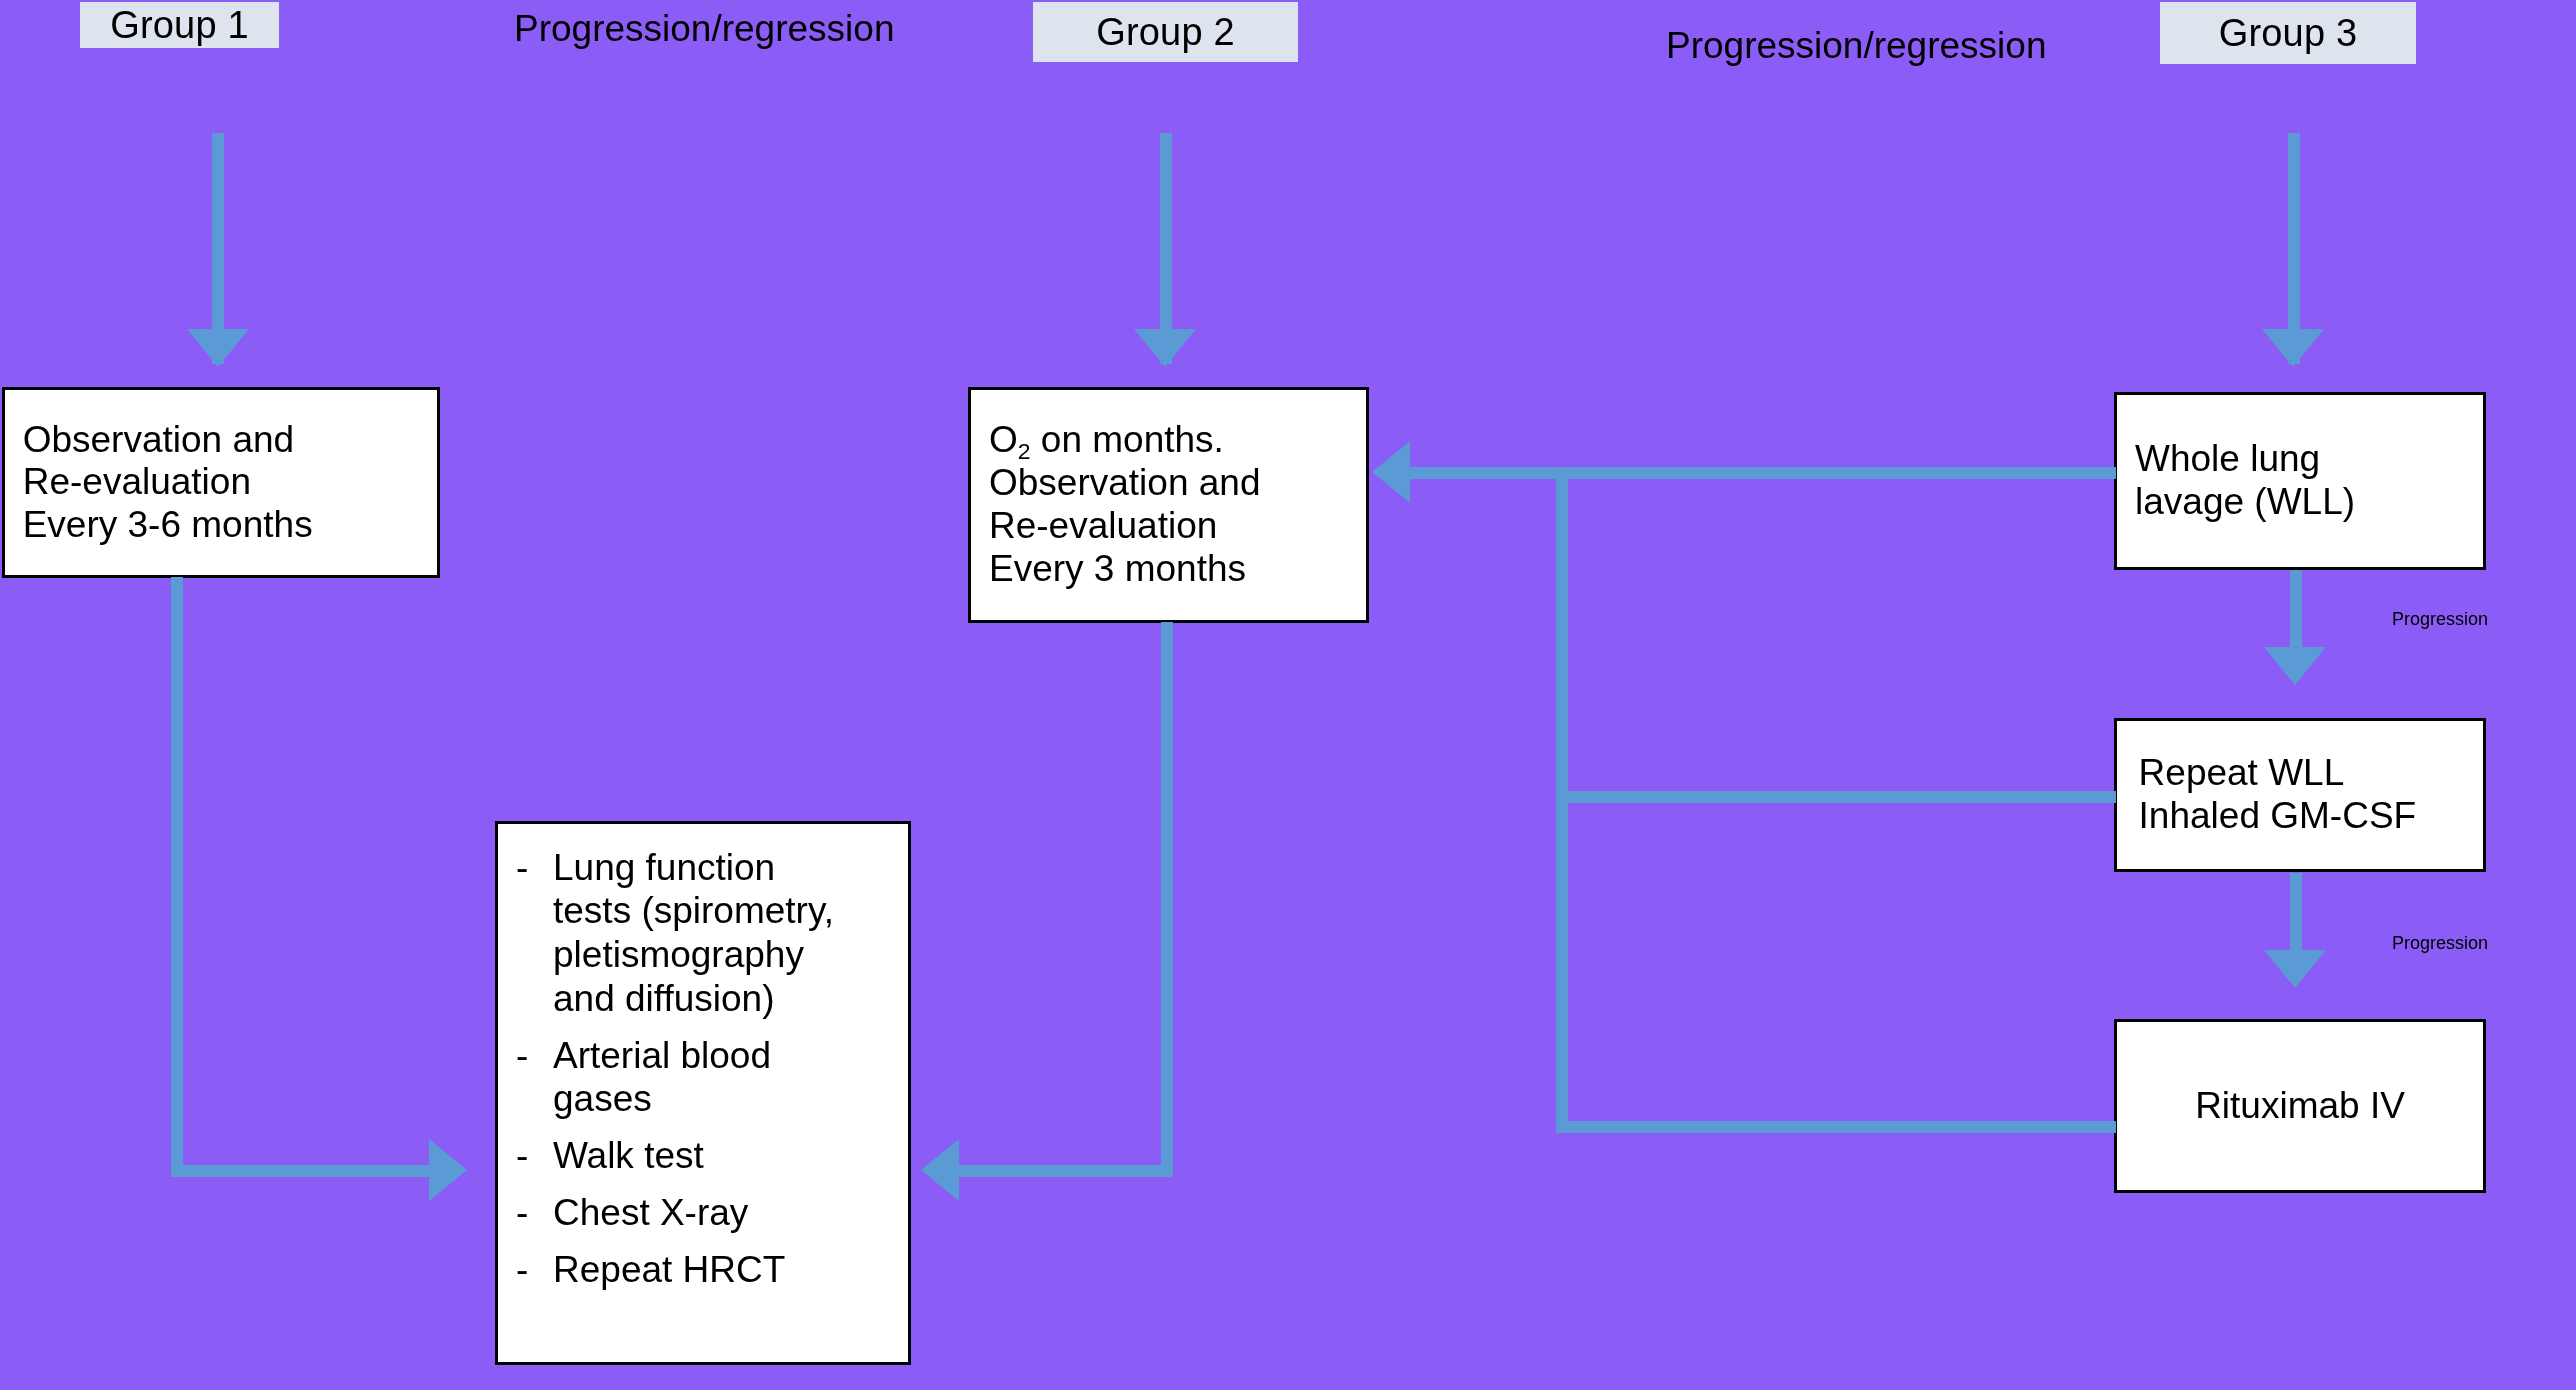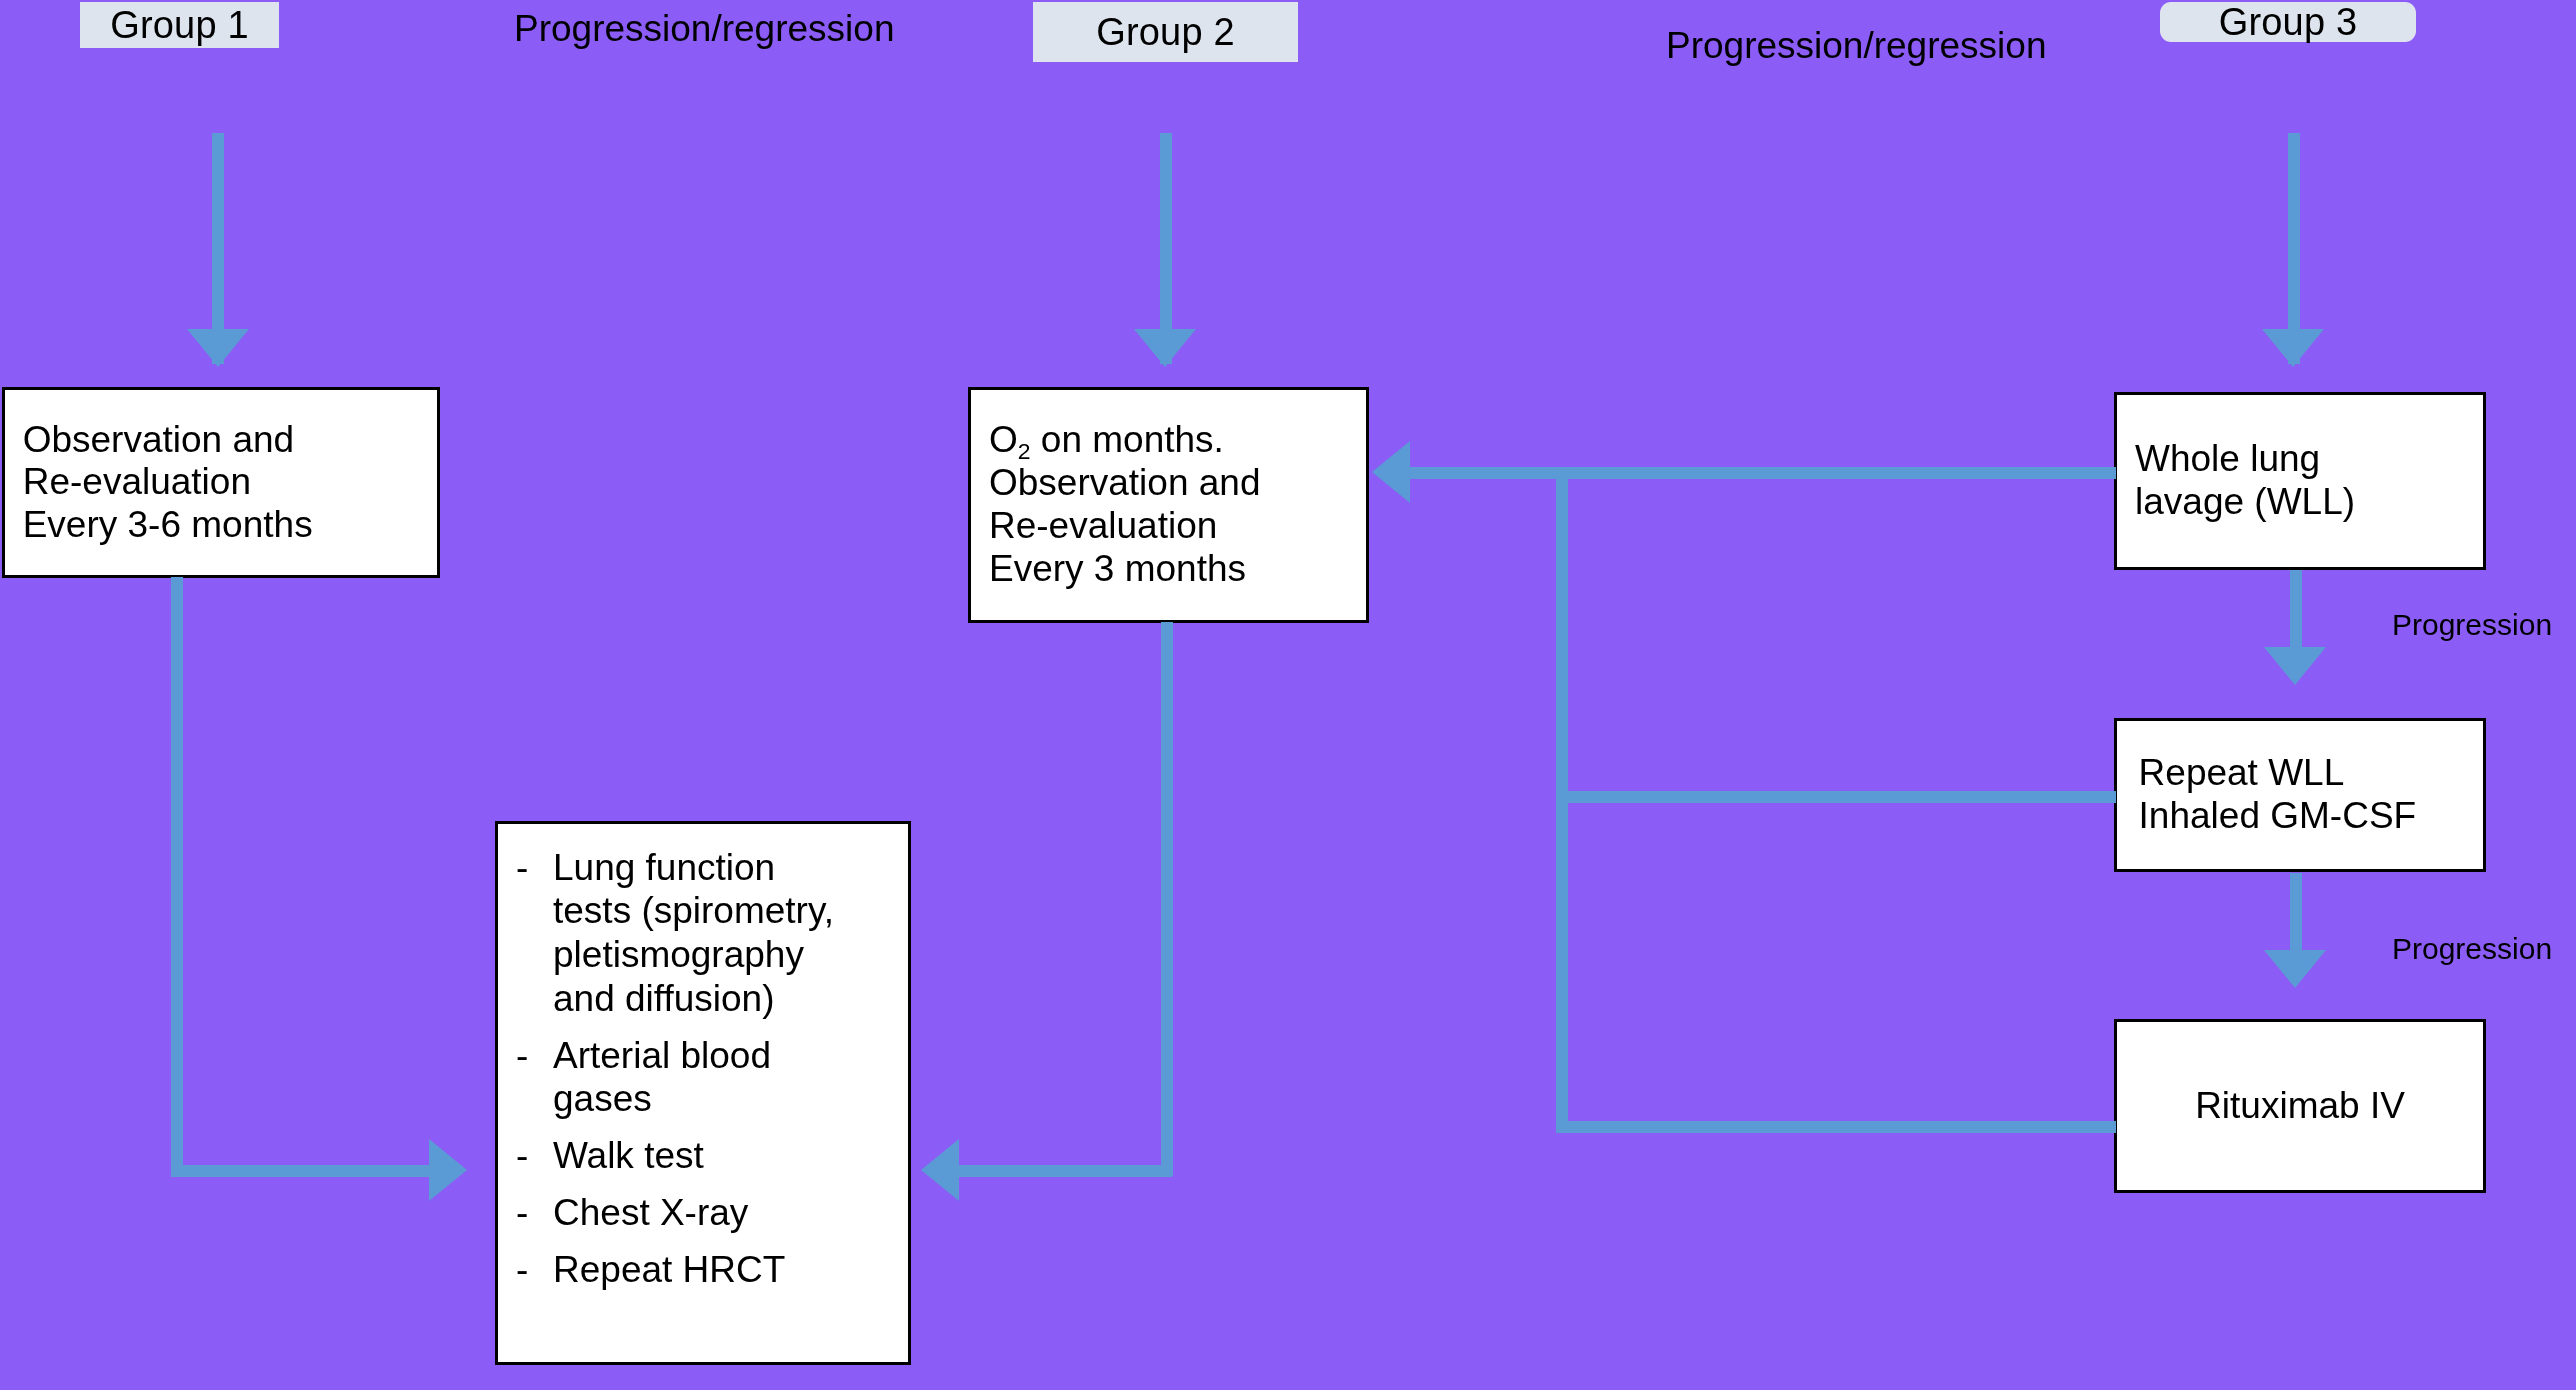--- a/index.html
+++ b/index.html
@@ -33,21 +33,21 @@
   
   .flow-label {
     position: absolute;
     font-size: 37px;
     line-height: 1;
     color: #000;
     white-space: nowrap;
   }
   .small-label {
     position: absolute;
-    font-size: 30px;
+    font-size: 18px;
     line-height: 1;
     color: #000;
     white-space: nowrap;
   }
 
   
   .box {
     position: absolute;
     background: #ffffff;
     border: 3.3px solid #000000;
@@ -144,21 +144,21 @@
   </div>
 
   <div class="flow-label" style="left:514px; top:10px;">Progression/regression</div>
 
   <div class="group-chip" style="left:1033px; top:1.7px; width:265px; height:60px;">
     <span>Group 2</span>
   </div>
 
   <div class="flow-label" style="left:1666px; top:26.5px;">Progression/regression</div>
 
-  <div class="group-chip" style="left:2160px; top:1.7px; width:256px; height:40px;border-radius:11px;">
+  <div class="group-chip" style="left:2160px; top:1.7px; width:256px; height:62px;">
     <span>Group 3</span>
   </div>
 
   <div class="v-line" style="left:212px; top:133px; width:11.6px; height:231px;"></div>
   <div class="arrow-down" style="left:187px; top:329px;"></div>
 
   <div class="box" style="left:1.7px; top:387px; width:438px; height:191px;">
     <div class="box-text">Observation and
 Re-evaluation
 Every 3-6 months</div>

